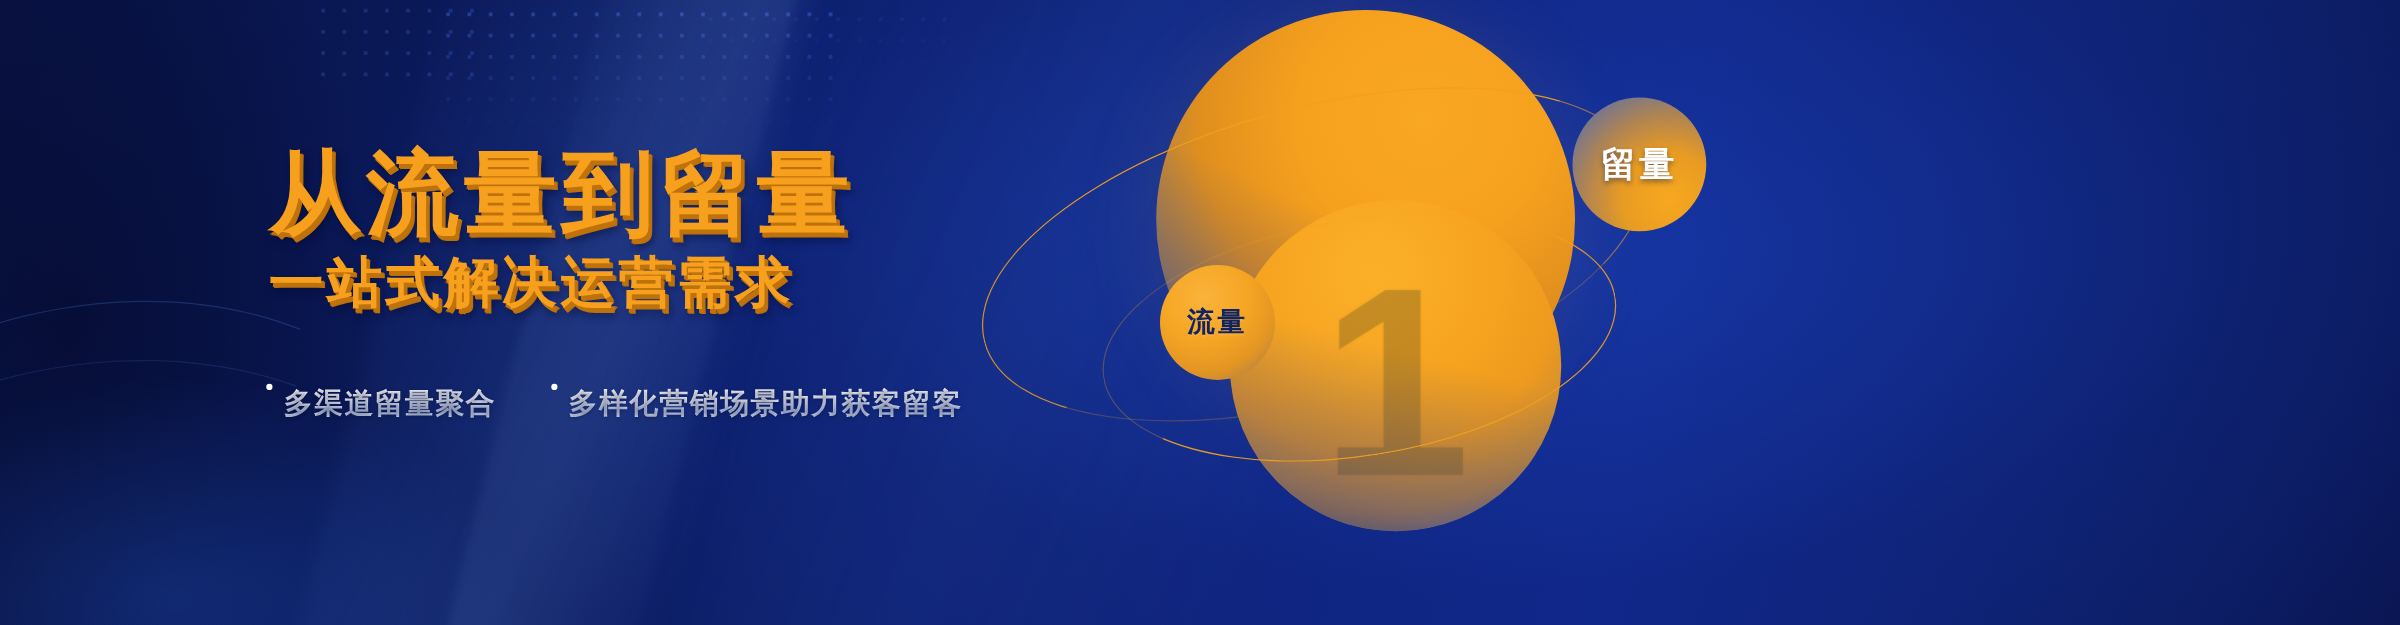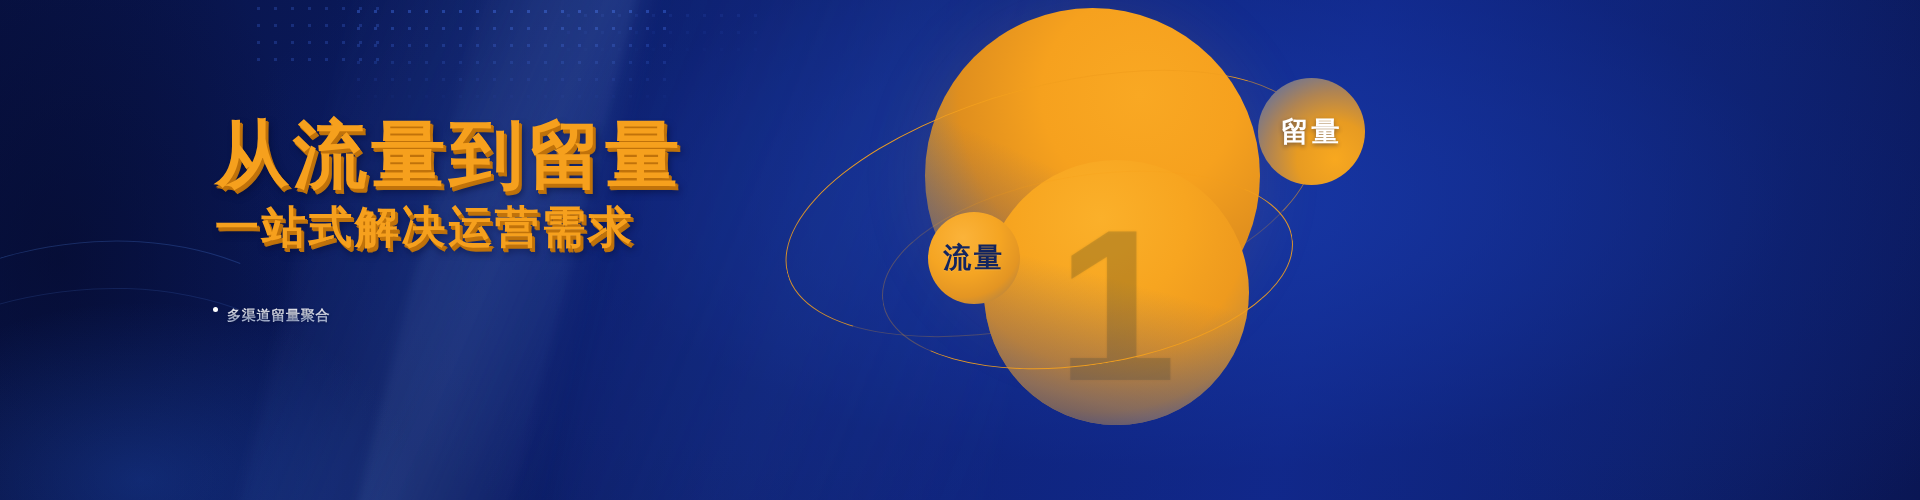--- a/index.html
+++ b/index.html
@@ -70,21 +70,21 @@
   .headline-1{top:118px;font-size:74px;line-height:1;}
   .headline-2{top:205px;font-size:44px;line-height:1;letter-spacing:.06em;}
 
   .bullets{
     position:absolute;left:213px;top:307px;
     display:flex;align-items:center;gap:44px;
     white-space:nowrap;
   }
   .bullet{
     display:flex;align-items:flex-start;gap:9px;
-    font-size:14px;font-weight:700;letter-spacing:.055em;
+    font-size:23px;font-weight:700;letter-spacing:.055em;
     background:linear-gradient(180deg,#ffffff 0%,#f2f6ff 42%,#b9c8e8 72%,#ffffff 100%);
     -webkit-background-clip:text;background-clip:text;
     -webkit-text-fill-color:transparent;color:#fff;
     text-shadow:0 1px 3px rgba(2,8,40,.35);
   }
   .bullet .dot{
     width:5px;height:5px;border-radius:50%;
     background:#ffffff;flex:none;
     -webkit-text-fill-color:initial;
   }
@@ -130,21 +130,21 @@
   }
 
   .label-sphere{
     position:absolute;border-radius:50%;
     display:flex;align-items:center;justify-content:center;
     font-weight:700;letter-spacing:.10em;
   }
   .label-liu{
     left:168px;top:212px;width:92px;height:92px;
     background:radial-gradient(circle at 38% 28%, #FBB33A 0%, #F5A523 42%, #E39523 68%, #B08246 88%, #7A7A92 100%);
-    color:#12245F;font-size:28px;
+    color:#12245F;font-size:22px;
     text-shadow:0 1px 1px rgba(255,210,140,.25);
   }
   .label-liu2{
     left:498px;top:78px;width:107px;height:107px;
     background:radial-gradient(circle at 72% 76%, #F8A81F 0%, #E79B22 34%, #B08452 60%, #74768F 82%, #4E5888 100%);
     color:#FFFFFF;font-size:28px;
     text-shadow:0 2px 4px rgba(10,20,70,.45);
   }
 </style>
 </head>
@@ -165,20 +165,24 @@
 
   <div class="text-block">
     <div class="headline headline-1">从流量到留量</div>
     <div class="headline headline-2">一站式解决运营需求</div>
 
     <div class="bullets">
       <div class="bullet">
         <span class="dot"></span>
         <span>多渠道留量聚合</span>
       </div>
+      <div class="bullet">
+        <span class="dot"></span>
+        <span>多样化营销场景助力获客留客</span>
+      </div>
     </div>
   </div>
 
   <div class="graphic">
     <div class="sphere-big"></div>
     <div class="orbit orbit-a"></div>
     <div class="sphere-mid">
       <div class="numeral">1</div>
     </div>
     <div class="orbit orbit-b"></div>

